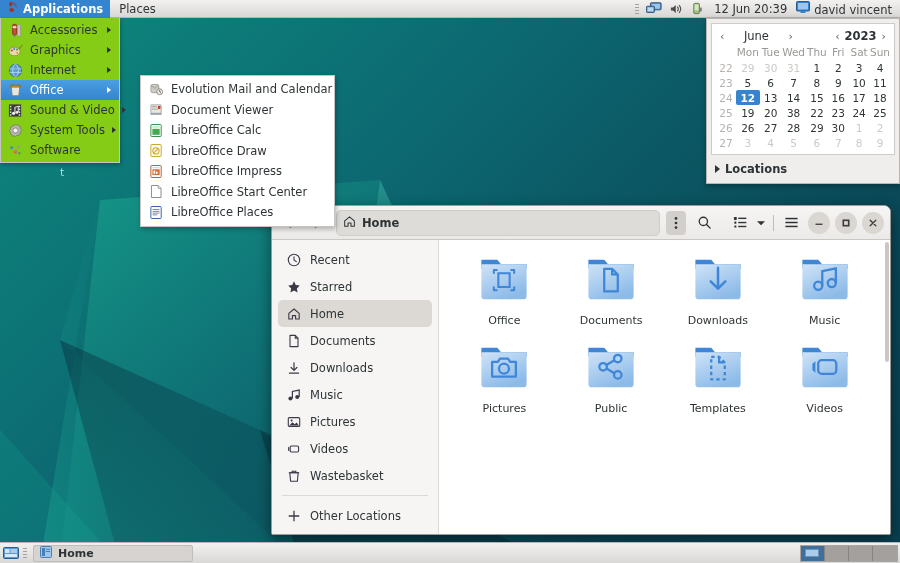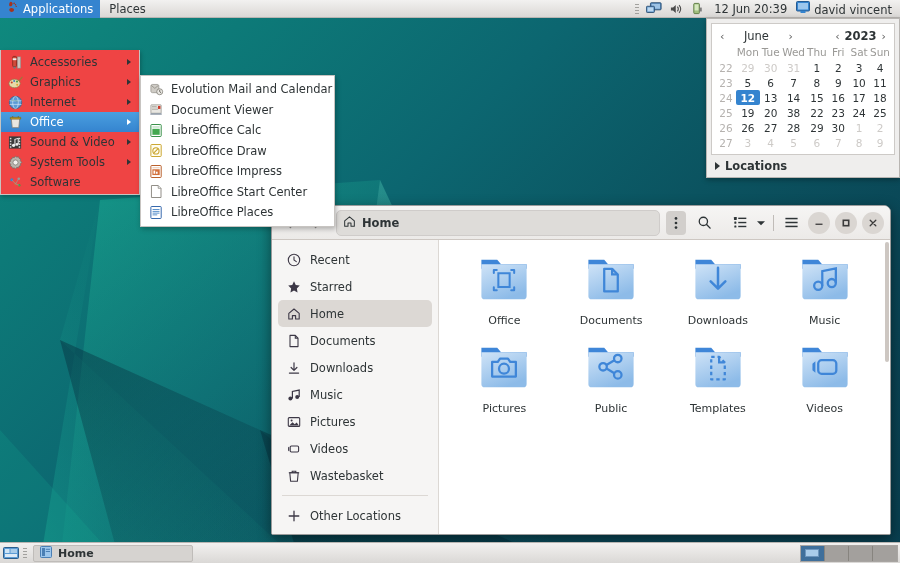--- a/index.html
+++ b/index.html
@@ -19,35 +19,35 @@
 
   
   #top-panel {
     position: absolute; left: 0; top: 0; width: 900px; height: 18px;
     background: linear-gradient(180deg,#f2f1f0 0%,#e4e2e0 60%,#dad8d6 100%);
     border-bottom: 1px solid #b8b5b2;
     display: flex; align-items: center; z-index: 50;
     font-size: 11.5px; color: #2e3436;
   }
   .panel-btn { height: 18px; display: flex; align-items: center; gap: 4px; padding: 0 7px; cursor: default; }
-  #apps-btn { background: #3584cf; color: #fff; font-weight: normal; text-align: right; }
+  #apps-btn { background: #3584cf; color: #fff; font-weight: bold; text-align: right; }
   #places-btn { padding-left:9px; padding-right:9px; }
   #panel-spacer { flex: 1; }
   .tray-item { display: flex; align-items: center; padding: 0 4px; height: 18px; }
   #clock { font-size: 11.5px; padding: 0 6px; color:#2e3436; }
   #user-menu { display:flex; align-items:flex-end; gap:4px; padding-right: 8px; padding-left:3px; }
   .gripper { width: 4px; height: 12px; margin-right:3px;
     background-image: radial-gradient(circle, #9a9996 0.7px, transparent 0.8px);
     background-size: 2px 3px; opacity:.9; }
 
   
   #app-menu {
-    position: absolute; left: 0; top: 18px; width: 140px;
-    background: #ef4444; border: 1px solid #c7c4c1; border-top: none;
-    box-shadow: 1px 2px 4px rgba(0,0,0,.25); z-index: 60; padding: 2px 0; margin-top: 32px;
+    position: absolute; left: 0; top: 18px; width: 120px;
+    background: #84cc16; border: 1px solid #c7c4c1; border-top: none;
+    box-shadow: 1px 2px 4px rgba(0,0,0,.25); z-index: 60; padding: 2px 0;
   }
   .menu-row {
     height: 20px; display: flex; align-items: center; gap: 7px;
     padding: 0 6px 0 7px; font-size: 11.5px; color: #2e3436; cursor: default;
     position: relative;
   }
   .menu-row.selected { background: linear-gradient(180deg,#4a9fe0,#3584cf); color: #fff; }
   .menu-row .mlabel { flex: 1; white-space: nowrap; }
   .submenu-arrow { width:0;height:0;border-left:4px solid #2e3436;
     border-top:3.5px solid transparent;border-bottom:3.5px solid transparent; margin-right:2px;}
@@ -78,21 +78,21 @@
   .cal-nav { color:#5c5c5c; padding:0 4px; cursor:default; font-size: 11px;}
   #cal-month { width: 56px; text-align:center; }
   #cal-head-spacer { flex:1; }
   #cal-year { font-weight:bold; padding: 0 1px;}
   table.cal { border-collapse: collapse; width: 100%; font-size: 10.5px; }
   table.cal th { color:#9a9996; font-weight: normal; padding: 1px 0 2px 0; text-align:center; width:14.2%;}
   table.cal td { text-align:center; padding:1.5px 0; color:#2e3436; }
   table.cal td.wk { color:#b5b2af; font-size:10.5px; }
   table.cal td.dim { color:#cdcac7; }
   table.cal td.sel { background:#3584cf; color:#fff; border-radius:2px; font-weight:bold;}
-  #locations { height: 22px; display:flex; align-items:center; gap:5px; font-size:11.5px;
+  #locations { height: 28px; display:flex; align-items:center; gap:5px; font-size:11.5px;
                font-weight:bold; color:#2e3436; padding-left:4px;}
   #loc-tri { width:0;height:0;border-left:5px solid #2e3436;border-top:4px solid transparent;border-bottom:4px solid transparent;}
 
   
   #fm {
     position: absolute; left: 271px; top: 205px; width: 620px; height: 330px;
     background: #fff; border: 1px solid #9b9b9b; border-radius: 7px 7px 2px 2px;
     box-shadow: 0 4px 14px rgba(0,0,0,.45); overflow: hidden; z-index: 40;
     display: flex; flex-direction: column;
   }

